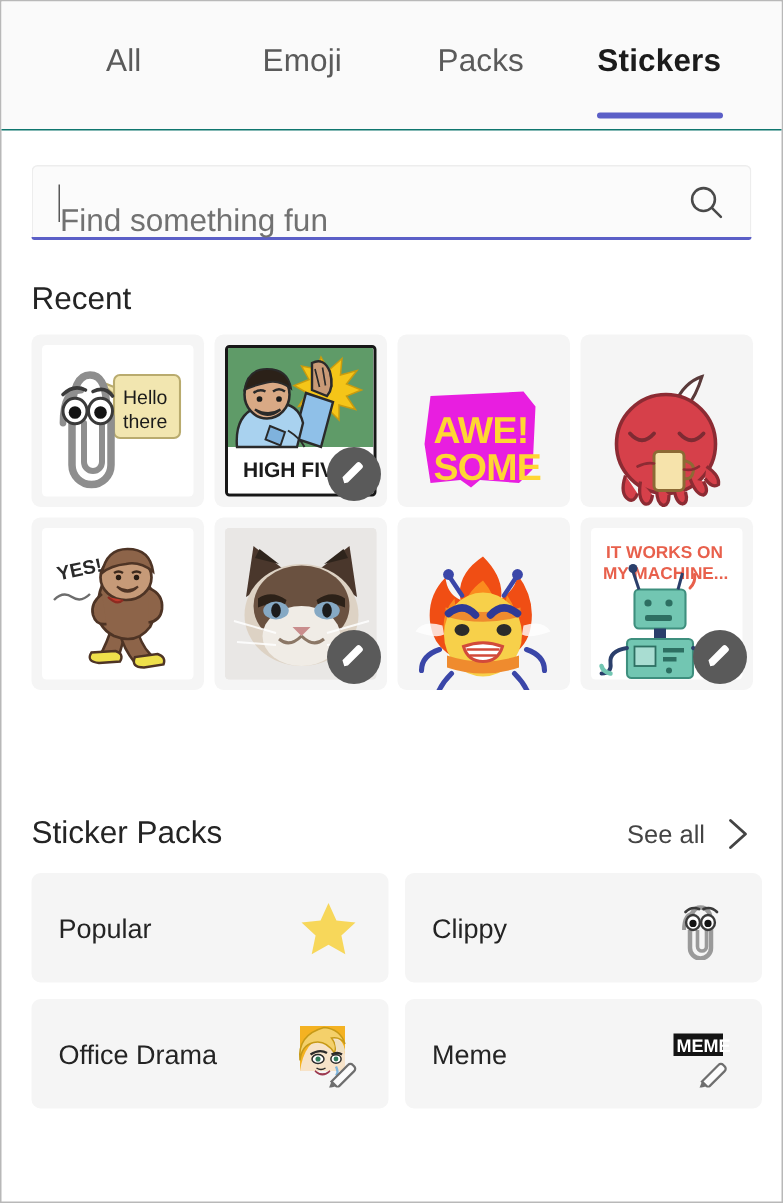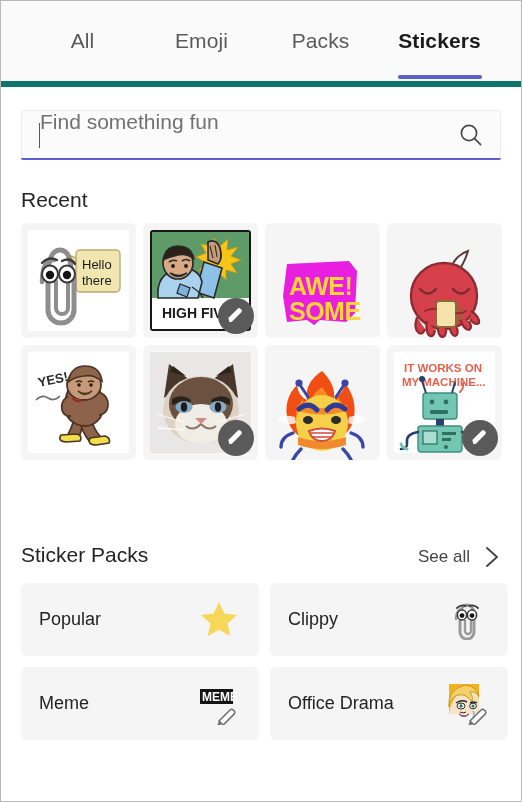--- a/index.html
+++ b/index.html
@@ -25,21 +25,21 @@
     background: #ffffff;
     display: flex;
     flex-direction: column;
   }
 
   
   .tabbar {
     height: 86px;
     min-height: 86px;
     background: #fafafa;
-    border-bottom: 6px solid #0f766e;
+    border-bottom: 1px solid #0f766e;
     display: flex;
     align-items: flex-start;
     padding: 0 22px;
     box-sizing: border-box;
     position: relative;
   }
   .tab {
     flex: 1 1 0;
     height: 86px;
     display: flex;
@@ -77,21 +77,21 @@
     padding: 23px 20px 0 20px;
   }
   .search-box {
     position: relative;
     height: 48px;
     background: #fbfbfb;
     border: 1px solid #ededed;
     border-bottom: none;
     border-radius: 4px 4px 0 0;
     display: flex;
-    align-items: flex-start;
+    align-items: flex-end;
     box-sizing: border-box;
   }
   .search-caret {
     position: absolute;
     left: 17px;
     top: 12px;
     width: 1px;
     height: 25px;
     background: #585858;
   }
@@ -487,32 +487,20 @@
             <ellipse cx="14" cy="17" rx="4.6" ry="5" fill="#ffffff" stroke="#3a3a3a" stroke-width="1.6"></ellipse>
             <ellipse cx="24" cy="17" rx="4.6" ry="5" fill="#ffffff" stroke="#3a3a3a" stroke-width="1.6"></ellipse>
             <circle cx="14" cy="17.6" r="2.4" fill="#141414"></circle>
             <circle cx="24" cy="17.6" r="2.4" fill="#141414"></circle>
             <path d="M9 10 q4 -4 9 -2 M21 8 q5 -2 9 2" fill="none" stroke="#3a3a3a" stroke-width="1.8" stroke-linecap="round"></path>
           </svg>
         </span>
       </div>
 
       <div class="pack-card">
-        <span class="pack-label">Meme</span>
-        <span class="pack-icon">
-          <svg width="44" height="44" viewBox="0 0 44 44">
-            <rect x="3" y="8" width="33" height="15" fill="#141414"></rect>
-            <text x="5" y="20" font-family="'Liberation Sans',sans-serif" font-weight="bold" font-size="12" fill="#ffffff">MEME</text>
-            <path d="M22 40 l11 -11 a2.2 2.2 0 0 1 3.2 0 l0.9 0.9 a2.2 2.2 0 0 1 0 3.2 l-11 11 z" fill="#fbfbfb" stroke="#6e6e6e" stroke-width="1.5"></path>
-            <path d="M22 40 l-2 5 l5 -2 z" fill="#6e6e6e"></path>
-          </svg>
-        </span>
-      </div>
-
-      <div class="pack-card">
         <span class="pack-label">Office Drama</span>
         <span class="pack-icon">
           <svg width="44" height="44" viewBox="0 0 44 44">
             <rect x="3" y="3" width="30" height="30" fill="#f4b222"></rect>
             <path d="M3 33 q3 -20 16 -23 q13 -3 14 12 l0 11 z" fill="#f7e3c9"></path>
             <path d="M19 4 q11 1 14 11 q-3 -5 -9 -4 q4 5 2 10 q-6 -9 -14 -7 q-8 2 -9 12 q-2 -17 16 -22 z" fill="#f4d06a" stroke="#c79a18" stroke-width="1"></path>
             <path d="M26 12 q6 0 7 8 q-4 1 -6 -2 z" fill="#efe0c0"></path>
             <path d="M10 22 q6 -4 11 -1" fill="none" stroke="#2b2b2b" stroke-width="1.5"></path>
             <path d="M24 22 q4 -2 7 0" fill="none" stroke="#2b2b2b" stroke-width="1.5"></path>
             <ellipse cx="15" cy="25" rx="4" ry="3" fill="#ffffff" stroke="#2b2b2b" stroke-width="1"></ellipse>
@@ -521,16 +509,28 @@
             <circle cx="27" cy="25" r="1.6" fill="#2f7a5a"></circle>
             <path d="M14 31 q3 2 6 0" fill="none" stroke="#2b2b2b" stroke-width="1"></path>
             <path d="M13 33 q5 4 10 0 q-5 5 -10 0 z" fill="#d9607c" stroke="#9c3a50" stroke-width="1"></path>
             <path d="M27 30 q2 4 0 6" fill="none" stroke="#7fb6de" stroke-width="1.6"></path>
             <path d="M24 40 l11 -11 a2.2 2.2 0 0 1 3.2 0 l0.9 0.9 a2.2 2.2 0 0 1 0 3.2 l-11 11 z" fill="#fbfbfb" stroke="#6e6e6e" stroke-width="1.5"></path>
             <path d="M24 40 l-2 5 l5 -2 z" fill="#6e6e6e"></path>
           </svg>
         </span>
       </div>
 
+      <div class="pack-card">
+        <span class="pack-label">Meme</span>
+        <span class="pack-icon">
+          <svg width="44" height="44" viewBox="0 0 44 44">
+            <rect x="3" y="8" width="33" height="15" fill="#141414"></rect>
+            <text x="5" y="20" font-family="'Liberation Sans',sans-serif" font-weight="bold" font-size="12" fill="#ffffff">MEME</text>
+            <path d="M22 40 l11 -11 a2.2 2.2 0 0 1 3.2 0 l0.9 0.9 a2.2 2.2 0 0 1 0 3.2 l-11 11 z" fill="#fbfbfb" stroke="#6e6e6e" stroke-width="1.5"></path>
+            <path d="M22 40 l-2 5 l5 -2 z" fill="#6e6e6e"></path>
+          </svg>
+        </span>
+      </div>
+
     </div>
   </div>
 
 </div>
 
 </body></html>

